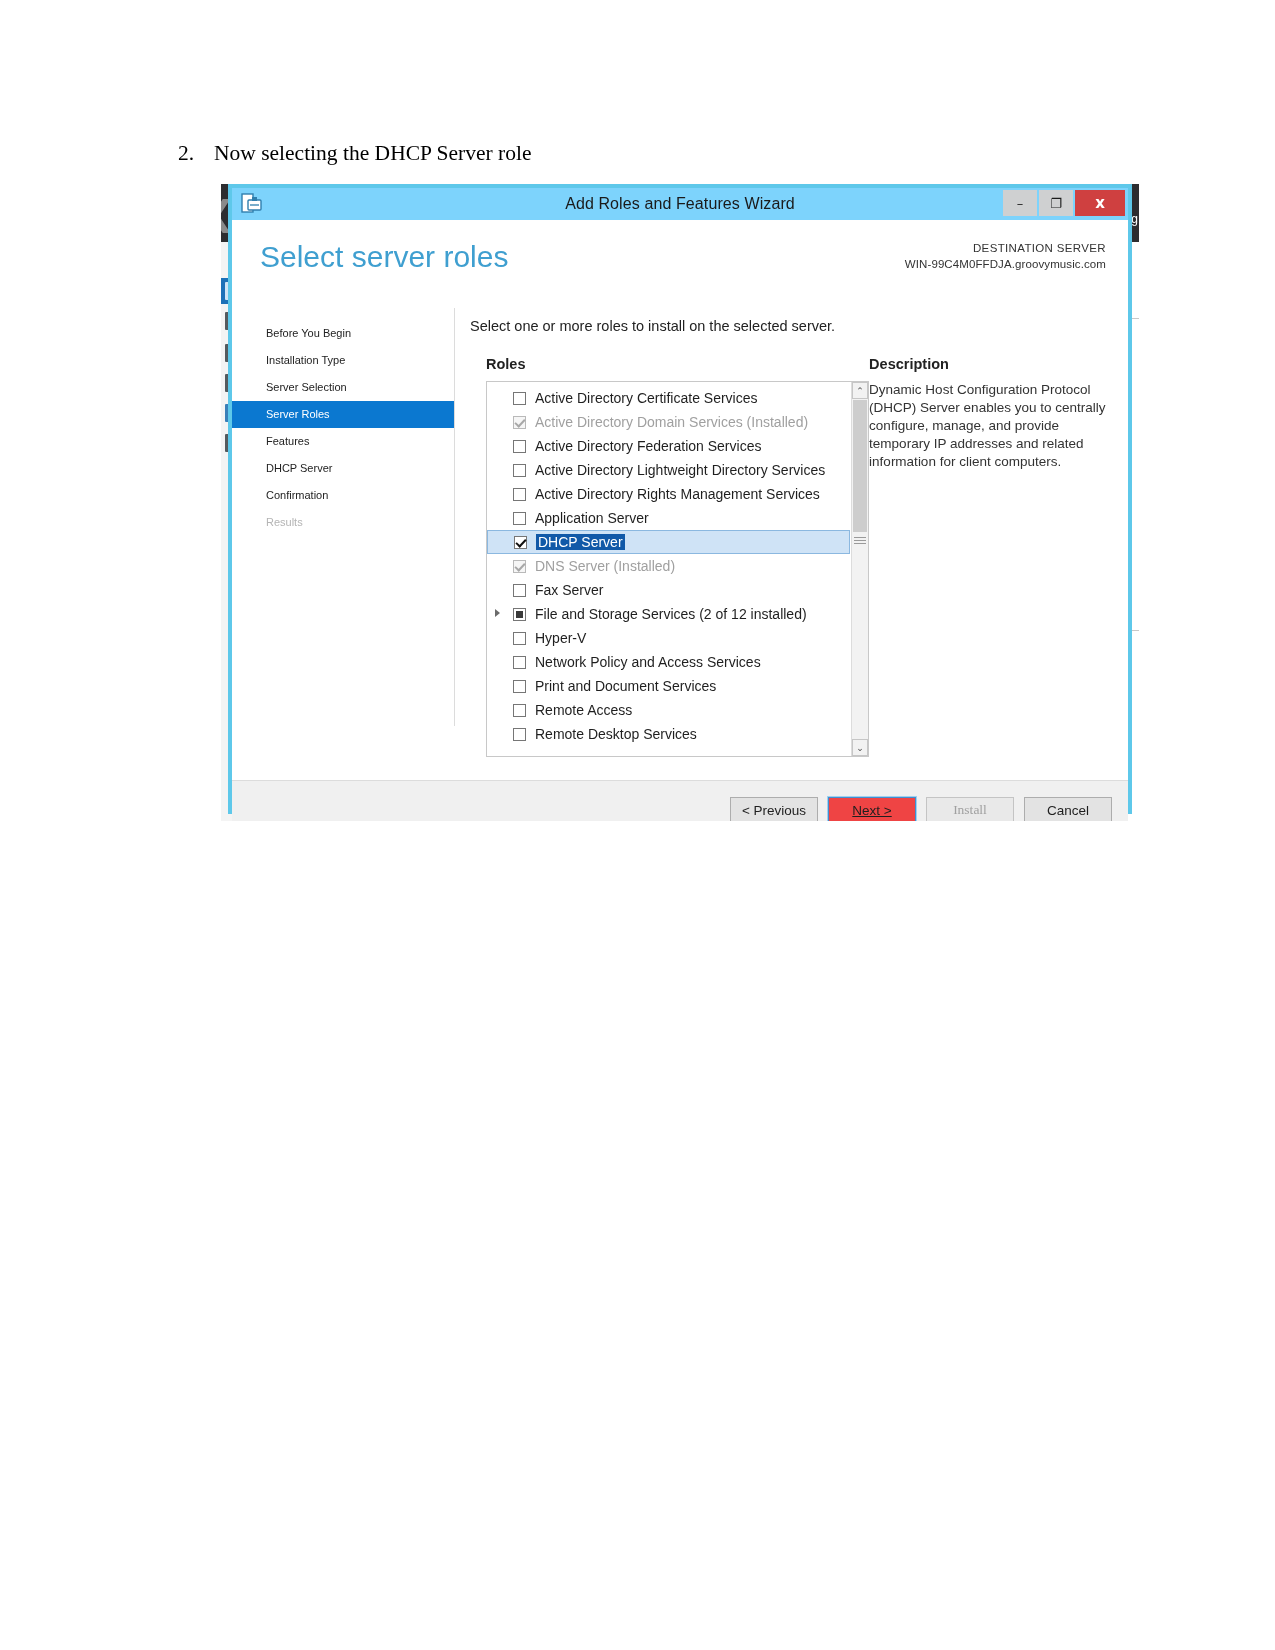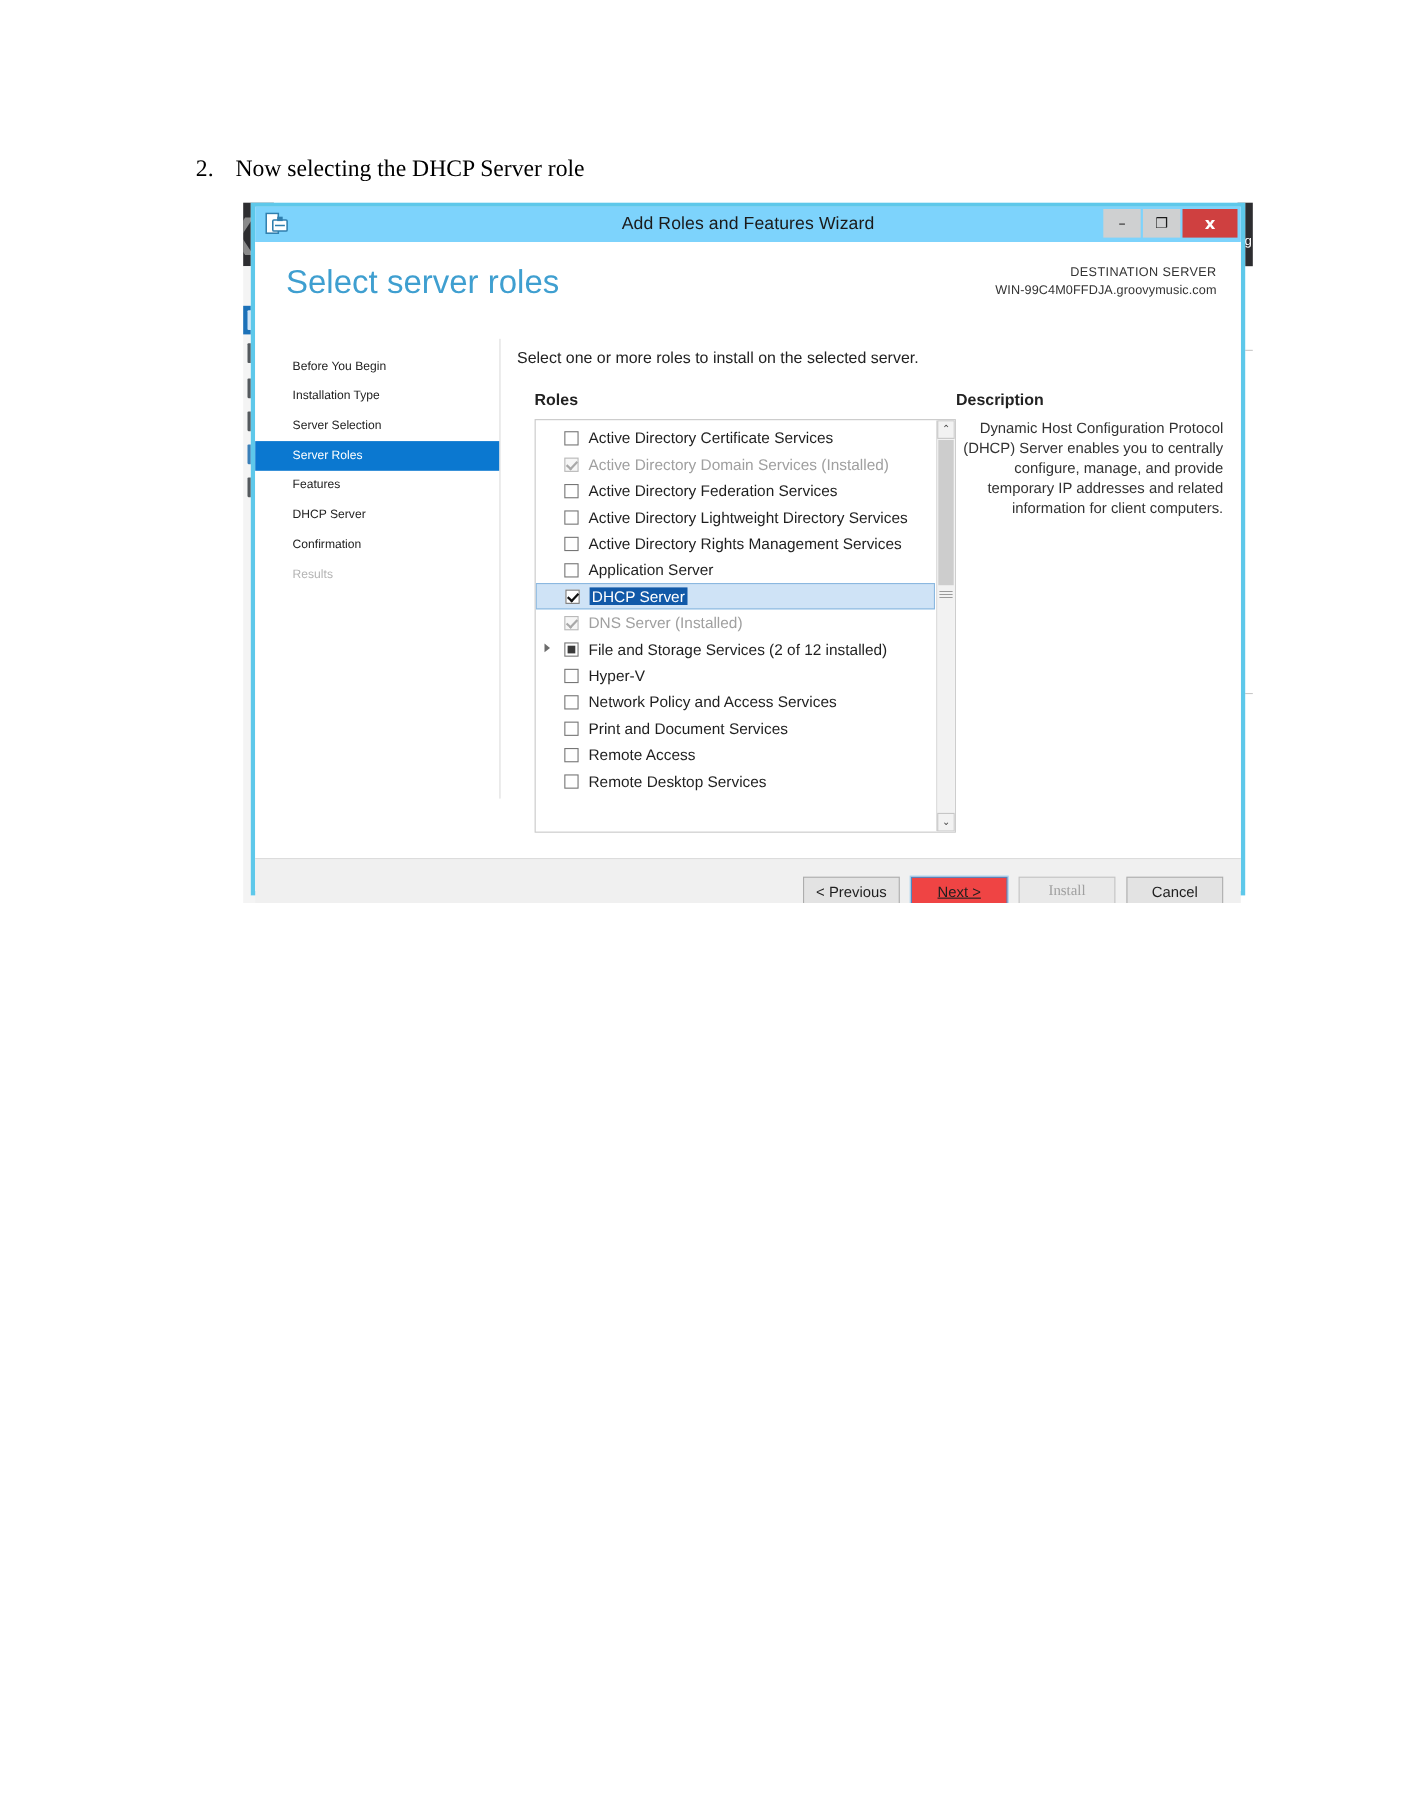--- a/index.html
+++ b/index.html
@@ -364,21 +364,20 @@
     width: 12px; height: 7px;
     background: repeating-linear-gradient(
       to bottom, #9a9a9a 0 1px, transparent 1px 3px);
   }
 
   .desc-text {
     font-size: 13.5px;
     color: #333333;
     line-height: 1.33;
     margin-top: 2px;
-    text-align: right;
   }
 
   
   .footer {
     position: relative;
     height: 62px;
     background: #f0f0f0;
     border-top: 1px solid #dcdcdc;
   }
   .btn-row {
@@ -519,20 +518,24 @@
                 <div class="role-row hl">
                   <span class="cbx checked"></span>
                   <span class="role-label sel">DHCP Server</span>
                 </div>
 
                 <div class="role-row installed">
                   <span class="cbx dim checked"></span>
                   <span class="role-label">DNS Server (Installed)</span>
                 </div>
 
+                <div class="role-row">
+                  <span class="cbx"></span>
+                  <span class="role-label">Fax Server</span>
+                </div>
 
                 <div class="role-row">
                   <span class="tri"></span>
                   <span class="cbx partial"></span>
                   <span class="role-label">File and Storage Services (2 of 12 installed)</span>
                 </div>
 
                 <div class="role-row">
                   <span class="cbx"></span>
                   <span class="role-label">Hyper-V</span>

